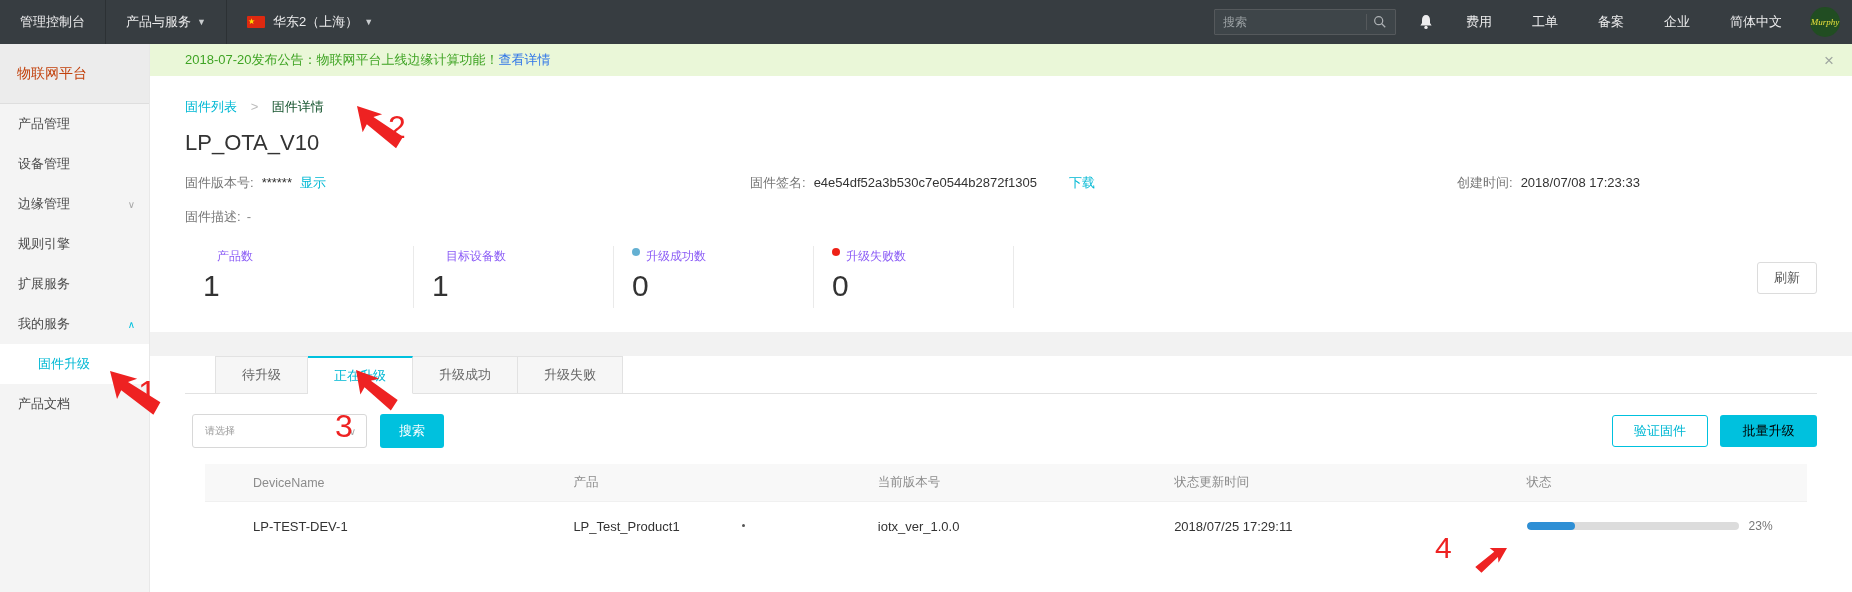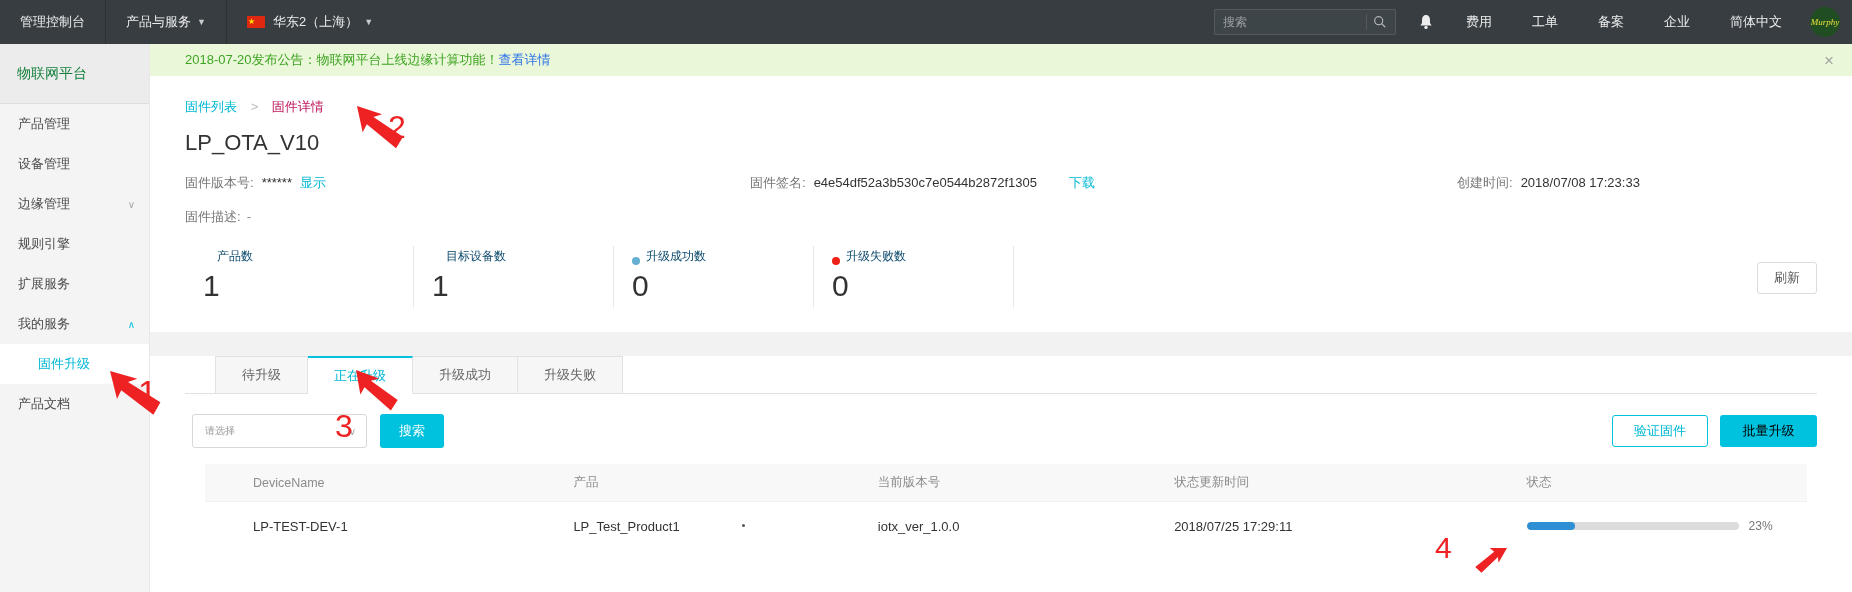--- a/index.html
+++ b/index.html
@@ -22,21 +22,21 @@
   .tb-search .divider { width:1px; height:16px; background:#55595C; margin:0 6px; }
   .tb-icon { display:flex; align-items:center; padding:0 12px; cursor:pointer; }
   .avatar { width:30px; height:30px; border-radius:50%; background:#214D22; margin:7px 12px 0 8px; display:flex; align-items:center; justify-content:center; overflow:hidden; cursor:pointer; }
   .avatar span { font-family:"Liberation Serif","DejaVu Serif",serif; font-style:italic; font-size:9px; color:#E9E13C; }
 
   
   .layout { position:absolute; top:44px; left:0; width:1852px; height:548px; display:flex; }
 
   
   .sidebar { width:150px; background:#F4F4F4; border-right:1px solid #E8E8E8; flex:none; }
-  .side-title { height:60px; background:#ECECEC; border-bottom:1px solid #DEDEDE; display:flex; align-items:center; padding-left:17px; font-size:14px; color:#15803d; }
+  .side-title { height:60px; background:#ECECEC; border-bottom:1px solid #DEDEDE; display:flex; align-items:center; padding-left:17px; font-size:14px; color:#c2410c; }
   .side-item { height:40px; display:flex; align-items:center; padding:0 14px 0 18px; color:#4A4A4A; cursor:pointer; font-size:13px; }
   .side-item .lbl { flex:1; }
   .side-item .chev { font-size:10px; color:#A8A8A8; }
   .side-item .chev.cyan { color:#00C1DE; }
   .side-item.active { background:#FFF; color:#00B8D4; padding-left:38px; }
 
   
   .main { flex:1; display:flex; flex-direction:column; min-width:0; }
 
   
@@ -44,37 +44,37 @@
   .banner .msg { color:#3FA424; font-size:13px; }
   .banner .link { color:#3076E8; cursor:pointer; }
   .banner .spacer { flex:1; }
   .banner .close { color:#9FA6A0; font-size:17px; cursor:pointer; padding:0 4px; line-height:1; }
 
   
   .detail { background:#FFF; padding:22px 35px 24px 35px; flex:none; }
   .crumb { font-size:13px; }
   .crumb .link { color:#00B8D4; cursor:pointer; }
   .crumb .sep { color:#BBB; margin:0 10px; }
-  .crumb .cur { color:#be185d; }
+  .crumb .cur { color:#14532d; }
   .fw-title { font-size:22px; font-weight:400; color:#333; margin-top:14px; }
   .meta { display:flex; margin-top:18px; font-size:13px; color:#333; }
   .meta .m-label { color:#777; margin-right:8px; }
   .meta .m-link { color:#00B8D4; cursor:pointer; }
   .meta-col1 { width:565px; flex:none; }
   .meta-col2 { flex:1; }
   .meta-col2 .m-link { margin-left:32px; }
   .meta-col3 { width:360px; flex:none; }
   .meta-col1 .m-link { margin-left:8px; }
   .desc { margin-top:16px; font-size:13px; color:#777; }
   .desc .m-val { color:#888; margin-left:6px; }
 
   .stats { display:flex; margin-top:20px; align-items:stretch; }
   .stat { width:200px; flex:none; border-right:1px solid #EAEAEA; padding:2px 0 6px 18px; }
   .stat:first-child { width:229px; }
-  .stat .s-label { font-size:12px; color:#0c4a6e; display:flex; align-items:flex-end; }
+  .stat .s-label { font-size:12px; color:#8b5cf6; display:flex; align-items:flex-start; }
   .stat .dot { width:8px; height:8px; border-radius:50%; margin-right:6px; }
   .stat .dot.hidden { visibility:hidden; }
   .stat .dot.blue { background:#64B0D2; }
   .stat .dot.red { background:#EE2117; }
   .stat .s-value { font-size:30px; font-weight:300; color:#333; margin-top:4px; line-height:1.1; }
   .stats .flexspace { flex:1; }
   .refresh-btn { align-self:center; width:60px; height:32px; background:#FFF; border:1px solid #DCDCDC; border-radius:3px; color:#555; font-size:13px; cursor:pointer; margin-top:2px; font-family:inherit; }
 
   .gap { height:24px; flex:none; }
 

